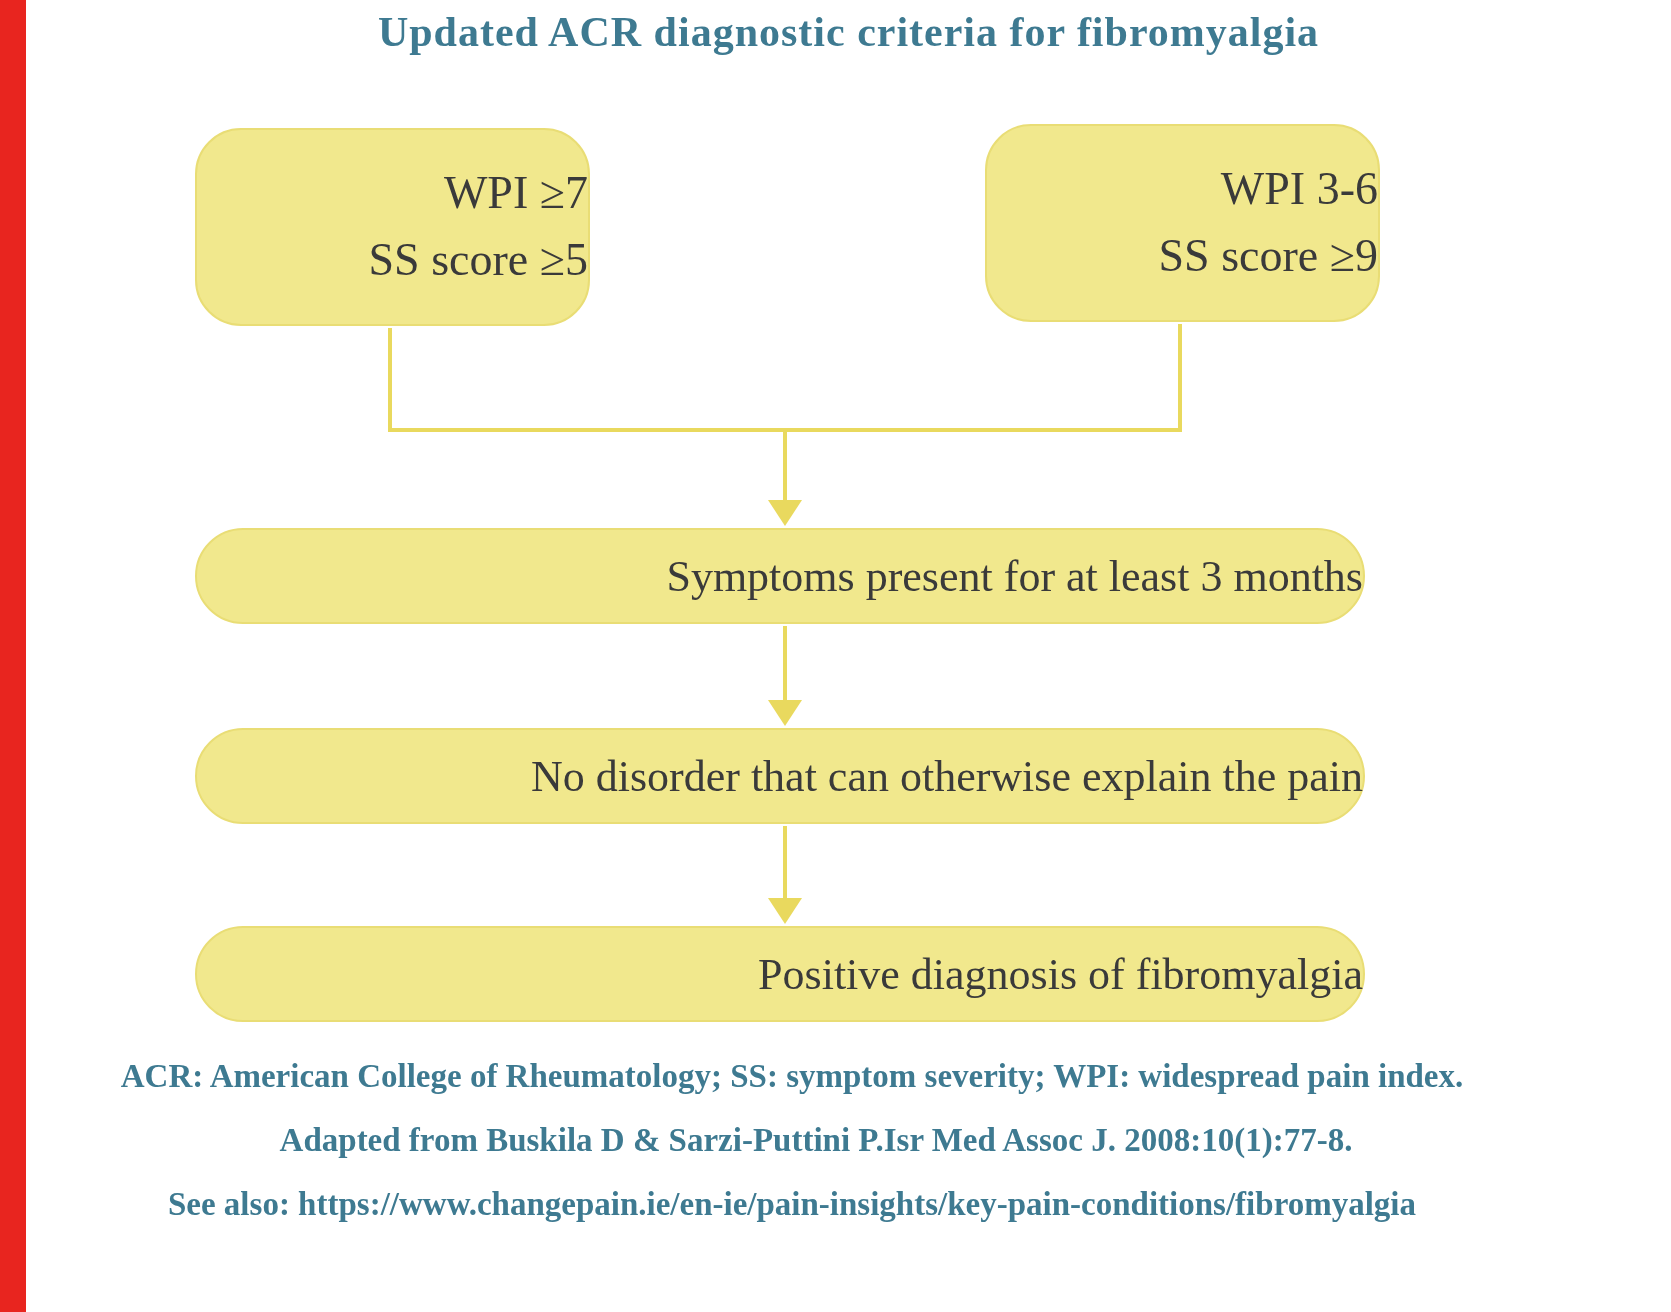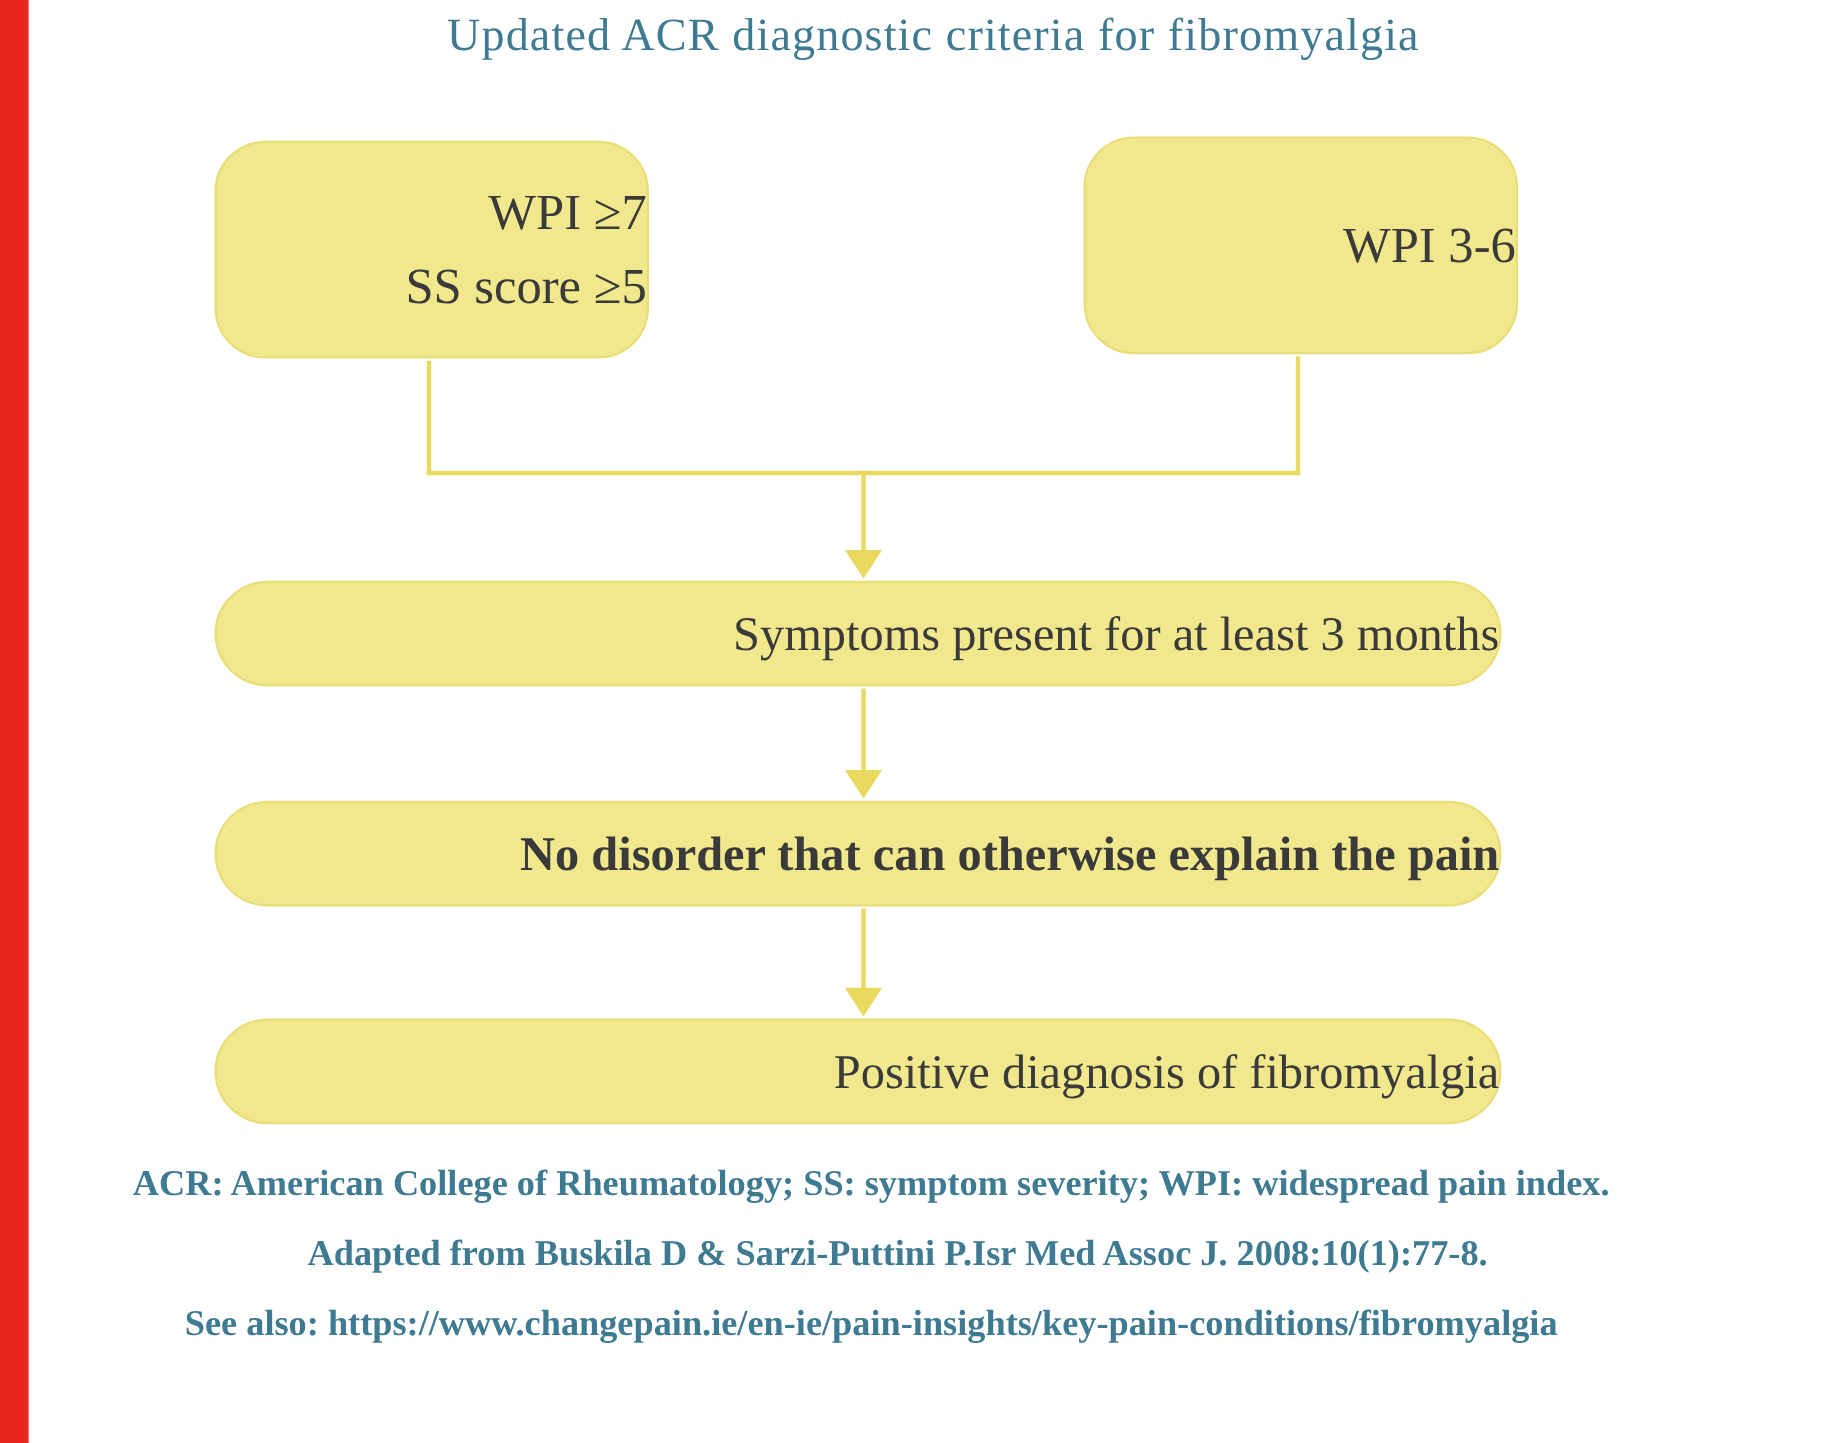--- a/index.html
+++ b/index.html
@@ -20,21 +20,21 @@
     width: 26px; height: 100%;
     background: #e8251f;
   }
 
   .title {
     position: absolute;
     left: 26px; top: 8px;
     width: 1645px;
     text-align: center;
     font-size: 42px;
-    font-weight: normal;
+    font-weight: bold;
     color: #3e7a91;
     letter-spacing: 1px;
   }
 
   .node {
     position: absolute;
     background: #f1e88d;
     border: 2px solid #e9dd75;
     display: flex;
     flex-direction: column;
@@ -55,21 +55,21 @@
   .criteria-right { left: 985px; top: 124px; }
 
   .wide-box {
     left: 195px;
     width: 1170px;
     height: 96px;
     border-radius: 48px;
     font-size: 44px;
   }
   .box-duration  { top: 528px; }
-  .box-exclusion { top: 728px; font-weight: bold; }
+  .box-exclusion { top: 728px; }
   .box-diagnosis { top: 926px; }
 
   .conn {
     position: absolute;
     background: #e9d95e;
   }
   .conn-v { width: 4px; }
   .conn-h { height: 4px; }
 
   .arrowhead {
@@ -102,20 +102,21 @@
 
   <div class="title">Updated ACR diagnostic criteria for fibromyalgia</div>
 
   <div class="node criteria-box criteria-left">
     <div>WPI ≥7</div>
     <div>SS score ≥5</div>
   </div>
 
   <div class="node criteria-box criteria-right">
     <div>WPI 3-6</div>
+    <div>SS score ≥9</div>
   </div>
 
   <div class="conn conn-v" style="left:388px; top:328px; height:104px;"></div>
   <div class="conn conn-v" style="left:1178px; top:324px; height:108px;"></div>
   <div class="conn conn-h" style="left:388px; top:428px; width:794px;"></div>
 
   <div class="conn conn-v" style="left:783px; top:428px; height:74px;"></div>
   <div class="arrowhead" style="left:768px; top:500px;"></div>
 
   <div class="node wide-box box-duration">

